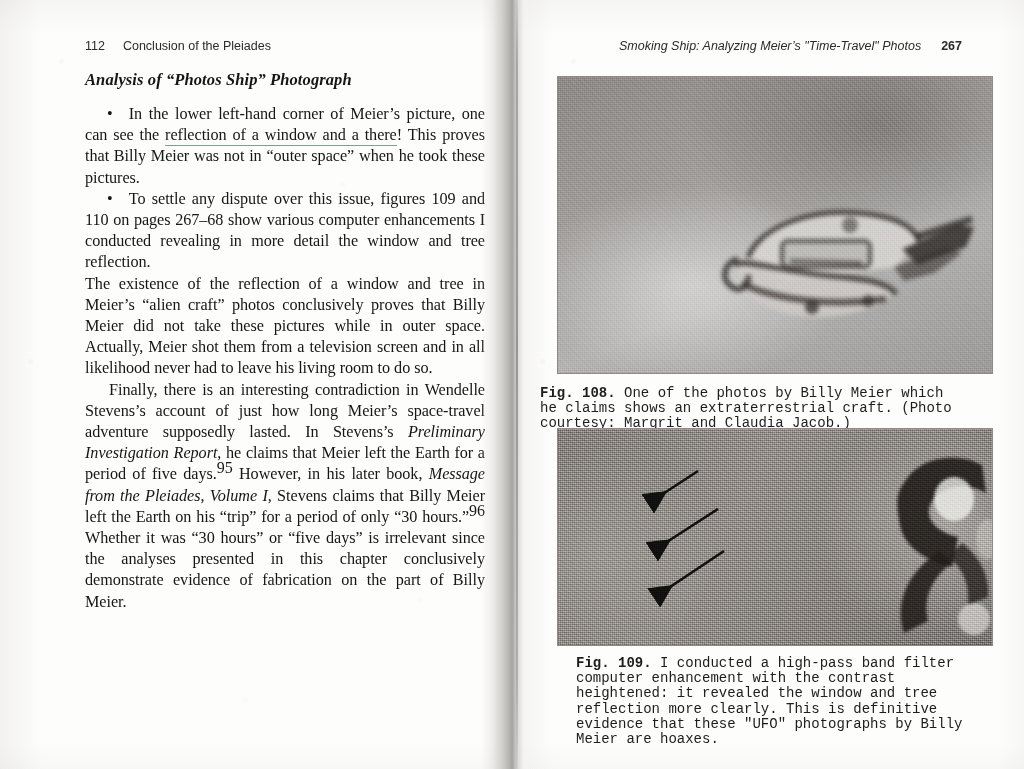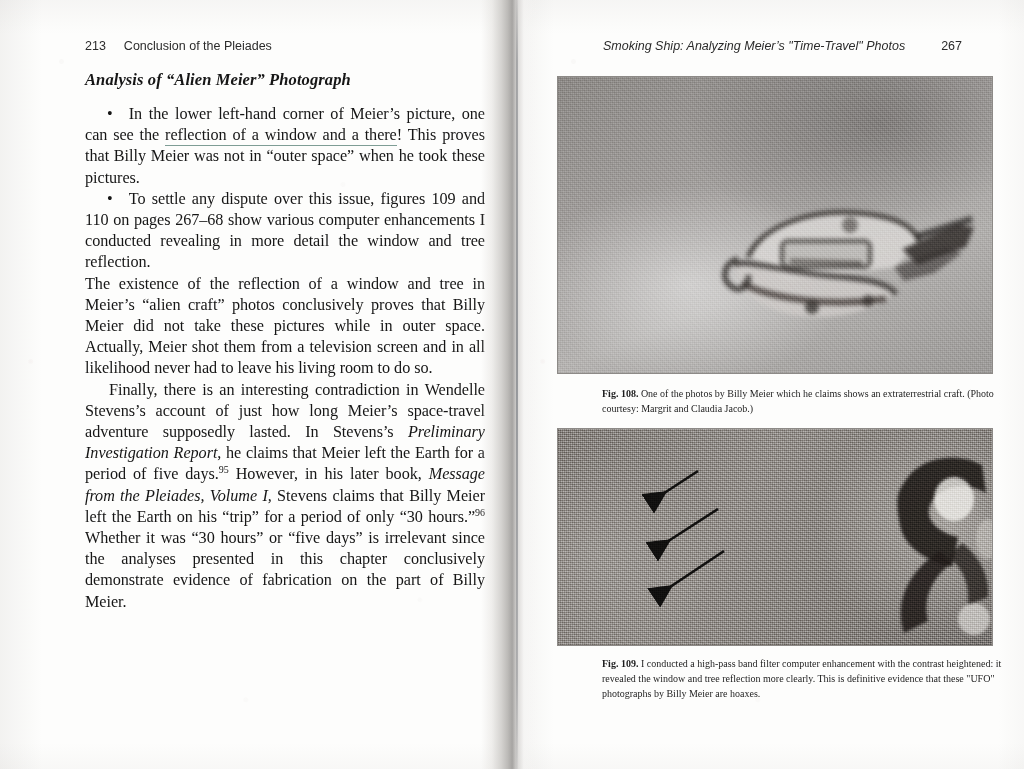--- a/index.html
+++ b/index.html
@@ -104,22 +104,23 @@
     white-space: nowrap;
   }
   .runhead-left { left: 85px; top: 39px; }
   .runhead-left .folio { margin-right: 18px; }
   .runhead-right {
     right: 62px;
     top: 39px;
     font-style: italic;
   }
   .runhead-right .folio {
-    margin-left: 36px;
+    margin-left: 20px;
     font-style: normal;
+    font-weight: bold;
   }
 
   
   .body-col {
     position: absolute;
     left: 85px;
     top: 70px;
     width: 400px;
     color: #161616;
   }
@@ -150,21 +151,21 @@
   }
   p.indent { text-indent: 24px; }
   p.noindent { text-indent: 0; }
 
   .hand-underline {
     border-bottom: 1.6px solid #7e9d95;
     padding-bottom: .5px;
   }
   i.bk { font-style: italic; }
   sup.fn {
-    font-size: 10px;
+    font-size: 16px;
     vertical-align: super;
     line-height: 0;
   }
 
   
   .figure {
     position: absolute;
     left: 557px;
   }
   .fig-img {
@@ -231,24 +232,24 @@
     position: absolute;
     left: 82px;
     top: 38px;
     width: 140px;
     height: 140px;
   }
 
   
   .caption {
     position: absolute;
-    left: 602px;
+    left: 540px;
     width: 418px;
-    font-family: Liberation Serif, serif;
-    font-size: 10px;
+    font-family: Liberation Mono, monospace;
+    font-size: 14px;
     line-height: 15.2px;
     color: #1d1d1d;
   }
   .caption b { font-weight: bold; }
 </style>
 </head>
 <body>
 
 <div id="page">
 
@@ -257,26 +258,26 @@
     <div class="scan-vignette"></div>
   </div>
   <div class="paper paper-right">
     <div class="scan-noise"></div>
     <div class="scan-vignette"></div>
   </div>
 
   <div class="page-side side-left">
 
     <div class="runhead runhead-left">
-      <span class="folio">213</span><span>Conclusion of the Pleiades</span>
+      <span class="folio">112</span><span>Conclusion of the Pleiades</span>
     </div>
 
     <div class="body-col">
 
-      <h2 class="sec">Analysis of “Alien Meier” Photograph</h2>
+      <h2 class="sec">Analysis of “Photos Ship” Photograph</h2>
 
       <p class="para bullet"><span>In the lower left-hand corner of Meier’s picture, one can see the </span><span class="hand-underline">reflection of a window and a there</span><span>! This proves that Billy Meier was not in “outer space” when he took these pictures.</span></p>
 
       <p class="para bullet">To settle any dispute over this issue, figures 109 and 110 on pages 267–68 show various computer enhancements I conducted revealing in more detail the window and tree reflection.</p>
 
 
       <p class="para noindent">The existence of the reflection of a window and tree in Meier’s “alien craft” photos conclusively proves that Billy Meier did not take these pictures while in outer space. Actually, Meier shot them from a television screen and in all likelihood never had to leave his living room to do so.</p>
 
       <p class="para indent"><span>Finally, there is an interesting contradiction in Wendelle Stevens’s account of just how long Meier’s space-travel adventure supposedly lasted. In Stevens’s </span><i class="bk">Preliminary Investigation Report</i><span>, he claims that Meier left the Earth for a period of five days.</span><sup class="fn">95</sup><span> However, in his later book, </span><i class="bk">Message from the Pleiades, Volume I,</i><span> Stevens claims that Billy Meier left the Earth on his “trip” for a period of only “30 hours.”</span><sup class="fn">96</sup><span> Whether it was “30 hours” or “five days” is irrelevant since the analyses presented in this chapter conclusively demonstrate evidence of fabrication on the part of Billy Meier.</span></p>
     </div>
@@ -351,15 +352,15 @@
           <line x1="58" y1="4" x2="12" y2="34" stroke="#121110" stroke-width="2.6" marker-end="url(#ah)"></line>
           <line x1="78" y1="42" x2="16" y2="82" stroke="#121110" stroke-width="2.6" marker-end="url(#ah)"></line>
           <line x1="84" y1="84" x2="18" y2="128" stroke="#121110" stroke-width="2.6" marker-end="url(#ah)"></line>
         </svg>
       </div>
 
       <div class="grain heavy"></div>
     </div>
   </div>
 
-  <div class="caption" style="top:656px;"><b>Fig. 109.</b><span> I conducted a high-pass band filter computer enhancement with the contrast heightened: it revealed the window and tree reflection more clearly. This is definitive evidence that these "UFO" photographs by Billy Meier are hoaxes.</span></div>
+  <div class="caption" style="top:656px;margin-left:36px;"><b>Fig. 109.</b><span> I conducted a high-pass band filter computer enhancement with the contrast heightened: it revealed the window and tree reflection more clearly. This is definitive evidence that these "UFO" photographs by Billy Meier are hoaxes.</span></div>
 
 </div>
 
 </body></html>

